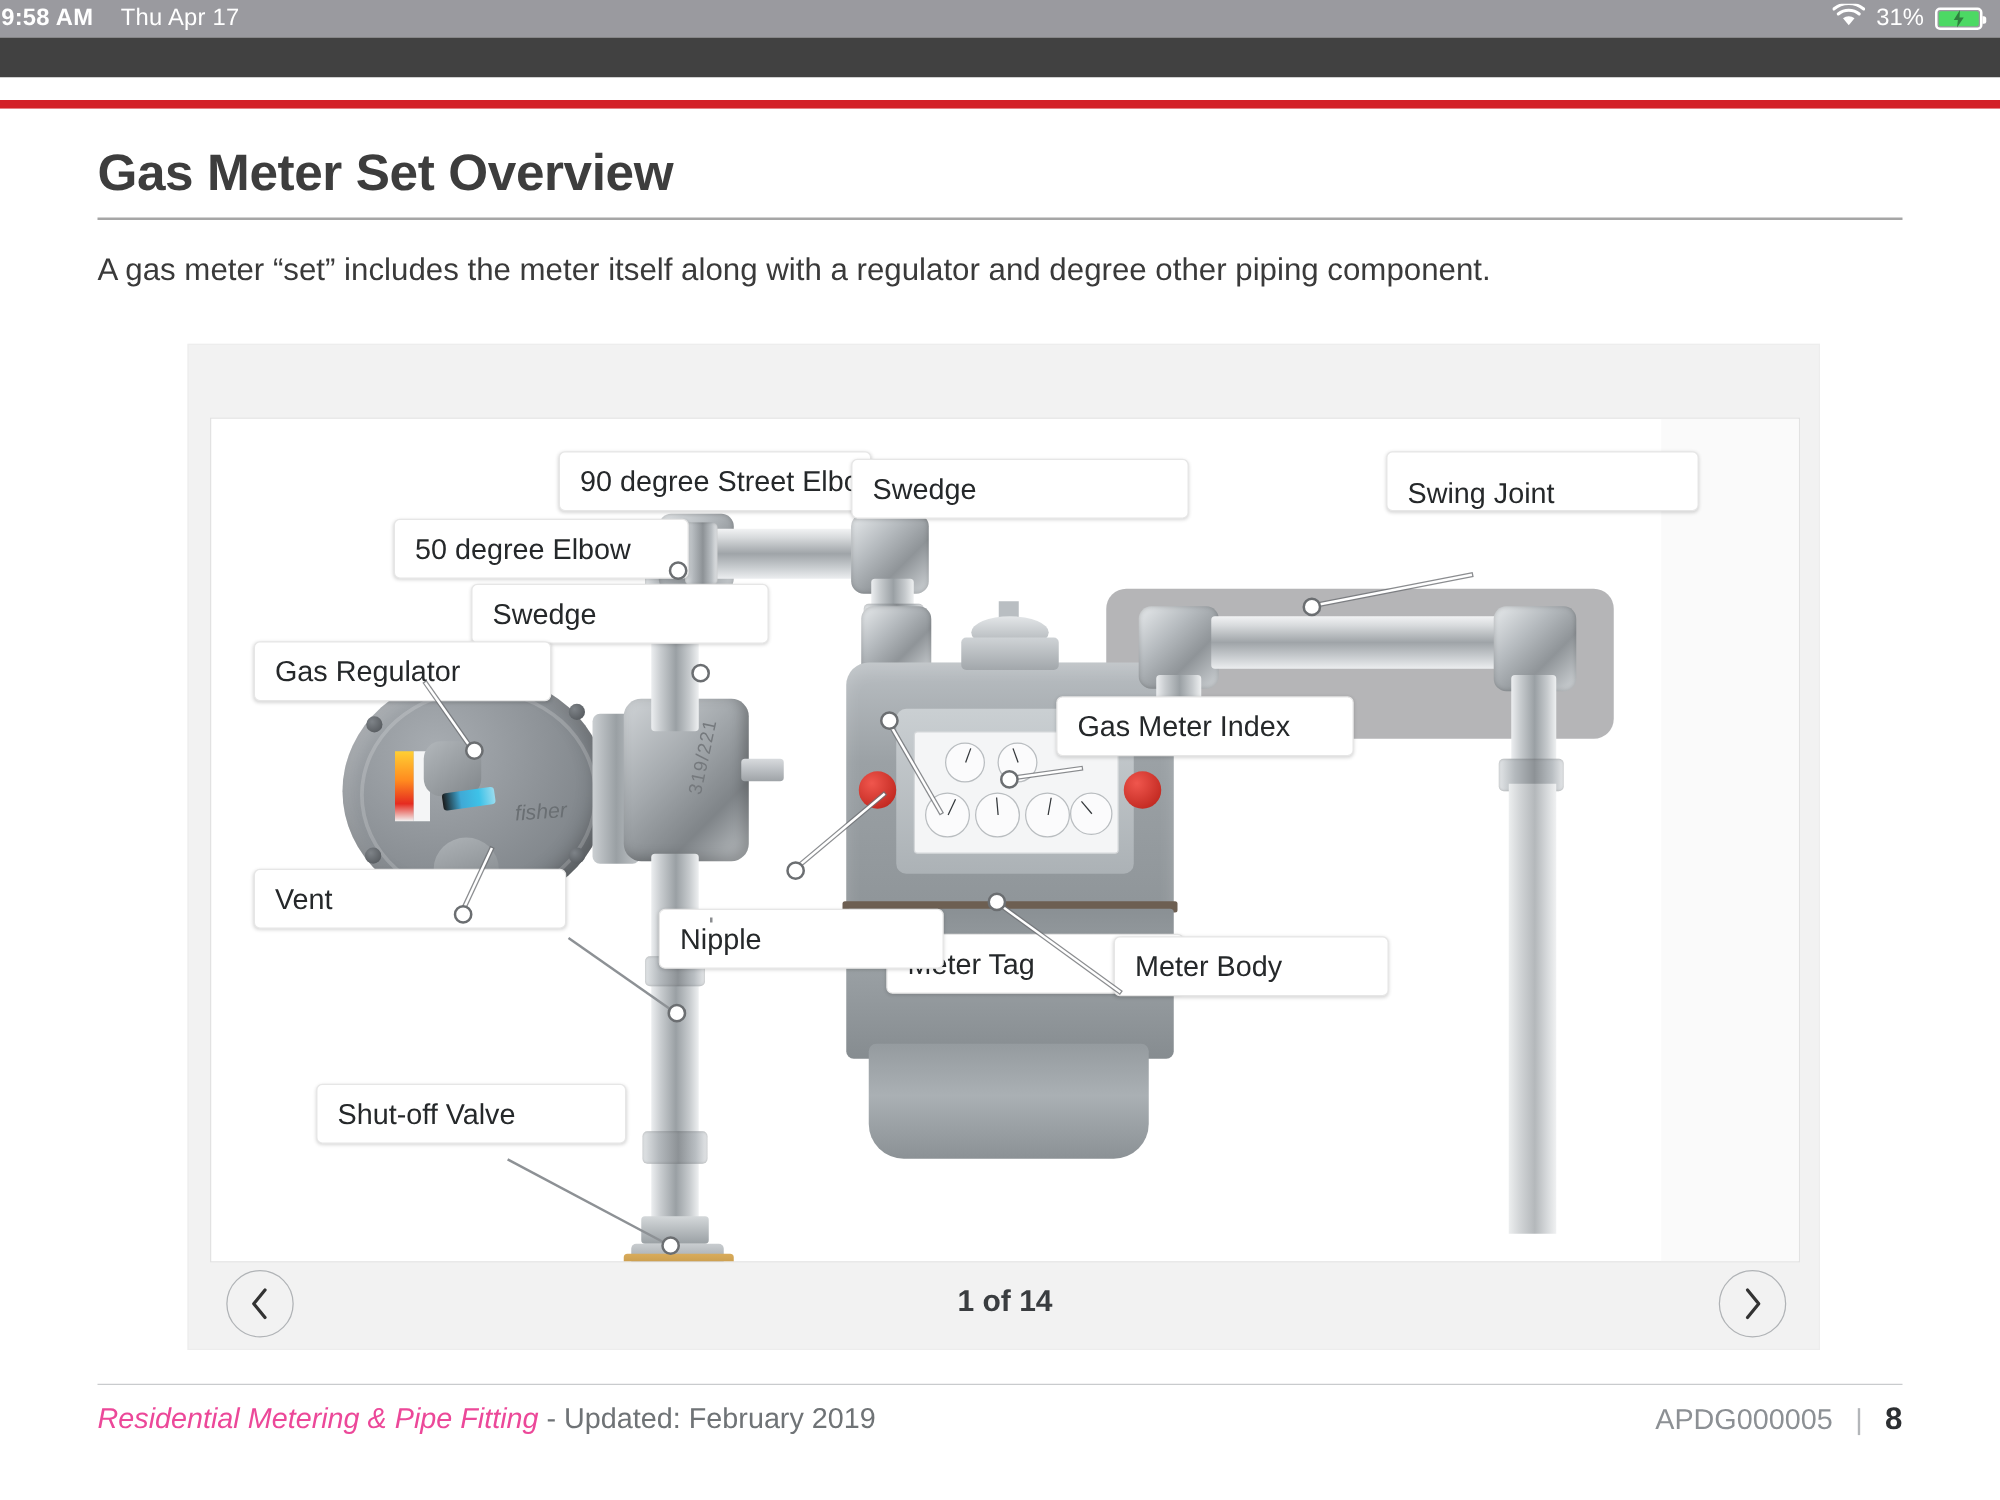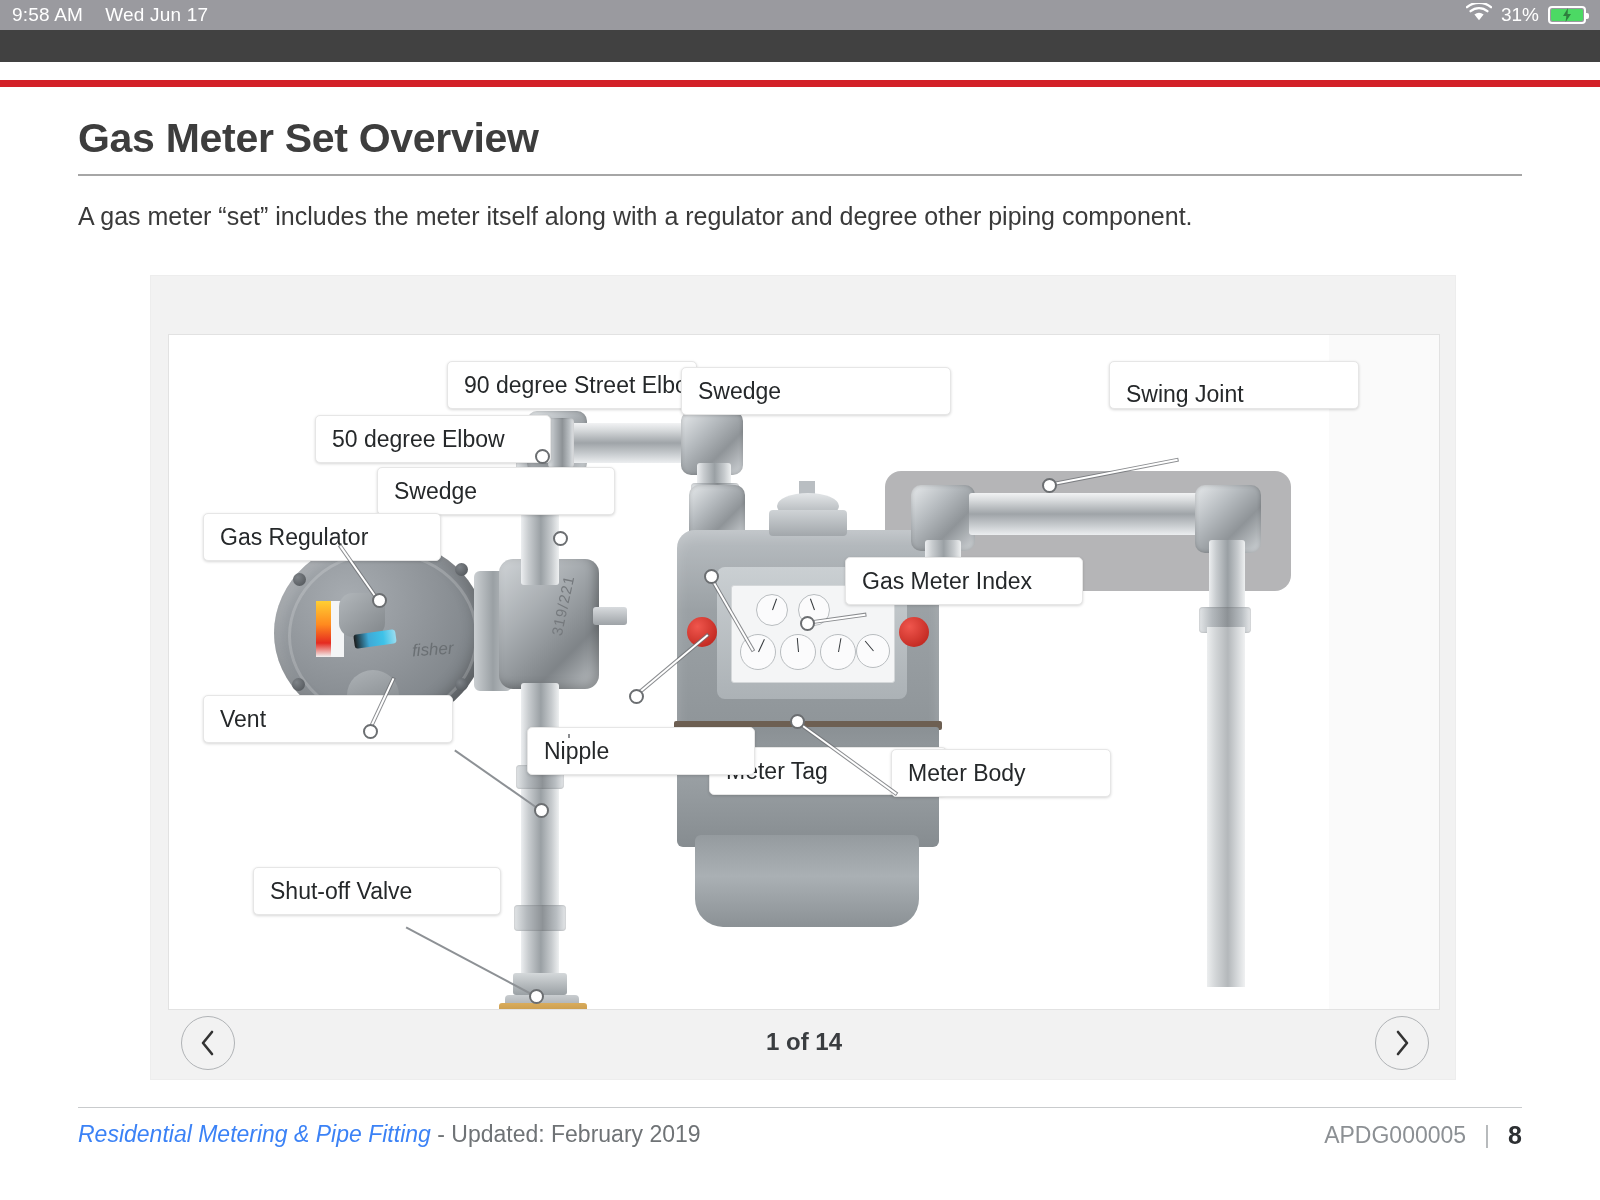--- a/index.html
+++ b/index.html
@@ -11,21 +11,21 @@
   }
   .page{position:relative;width:1600px;height:1200px;}
 
   
   .statusbar{
     position:absolute;top:0;left:0;width:1600px;height:30px;
     background:#9a9a9f;color:#ffffff;
     display:flex;align-items:center;
     font-size:19px;
   }
-  .sb-time{margin-left:12px;font-weight:400;letter-spacing:.2px;}
+  .sb-time{margin-left:1px;font-weight:700;letter-spacing:.2px;}
   .sb-date{margin-left:22px;font-weight:400;letter-spacing:.2px;}
   .sb-right{margin-left:auto;display:flex;align-items:center;margin-right:14px;gap:9px;}
   .wifi{display:block;}
   .sb-batt-pct{font-size:19px;}
   .batt{position:relative;width:38px;height:18px;border:2px solid #ffffff;border-radius:4px;box-sizing:border-box;}
   .batt::after{content:"";position:absolute;right:-5px;top:5px;width:3px;height:6px;background:#ffffff;border-radius:0 2px 2px 0;}
   .batt-fill{position:absolute;left:1px;top:1px;bottom:1px;width:calc(100% - 2px);background:#4cd964;border-radius:2px;}
   .bolt{position:absolute;left:50%;top:50%;transform:translate(-50%,-50%);}
 
   
@@ -224,33 +224,33 @@
     border:1.6px solid #b0b3b6;background:transparent;
     display:flex;align-items:center;justify-content:center;
     cursor:pointer;
   }
   .navbtn.prev{left:30px;}
   .navbtn.next{left:1224px;}
 
   
   .foot-rule{position:absolute;left:78px;top:1020px;width:1444px;height:1px;background:#c9cbcd;}
   .foot-left{position:absolute;left:78px;top:1034px;font-size:23px;color:#6f7376;}
-  .foot-left i{font-style:italic;color:#3b82f6;font-weight:400;}
+  .foot-left i{font-style:italic;color:#ec4899;font-weight:400;}
   .foot-right{position:absolute;right:78px;top:1034px;font-size:23px;color:#8c9094;display:flex;align-items:center;gap:18px;}
   .foot-right .pg{color:#2c2f32;font-weight:bold;font-size:25px;}
   .foot-right .sep{color:#b3b6b9;}
 </style>
 </head>
 <body>
 
 <div class="page">
 
   <div class="statusbar">
     <span class="sb-time">9:58 AM</span>
-    <span class="sb-date">Wed Jun 17</span>
+    <span class="sb-date">Thu Apr 17</span>
     <div class="sb-right">
       <span class="wifi">
         <svg width="26" height="19" viewBox="0 0 26 19">
           <path d="M13 17.2 L8.4 11.6 a7.2 7.2 0 0 1 9.2 0 Z" fill="#fff"></path>
           <path d="M4.6 8.2 a13 13 0 0 1 16.8 0" stroke="#fff" stroke-width="2.4" fill="none" stroke-linecap="round"></path>
           <path d="M1 4.2 a18.6 18.6 0 0 1 24 0" stroke="#fff" stroke-width="2.4" fill="none" stroke-linecap="round"></path>
         </svg>
       </span>
       <span class="sb-batt-pct">31%</span>
       <span class="batt">

